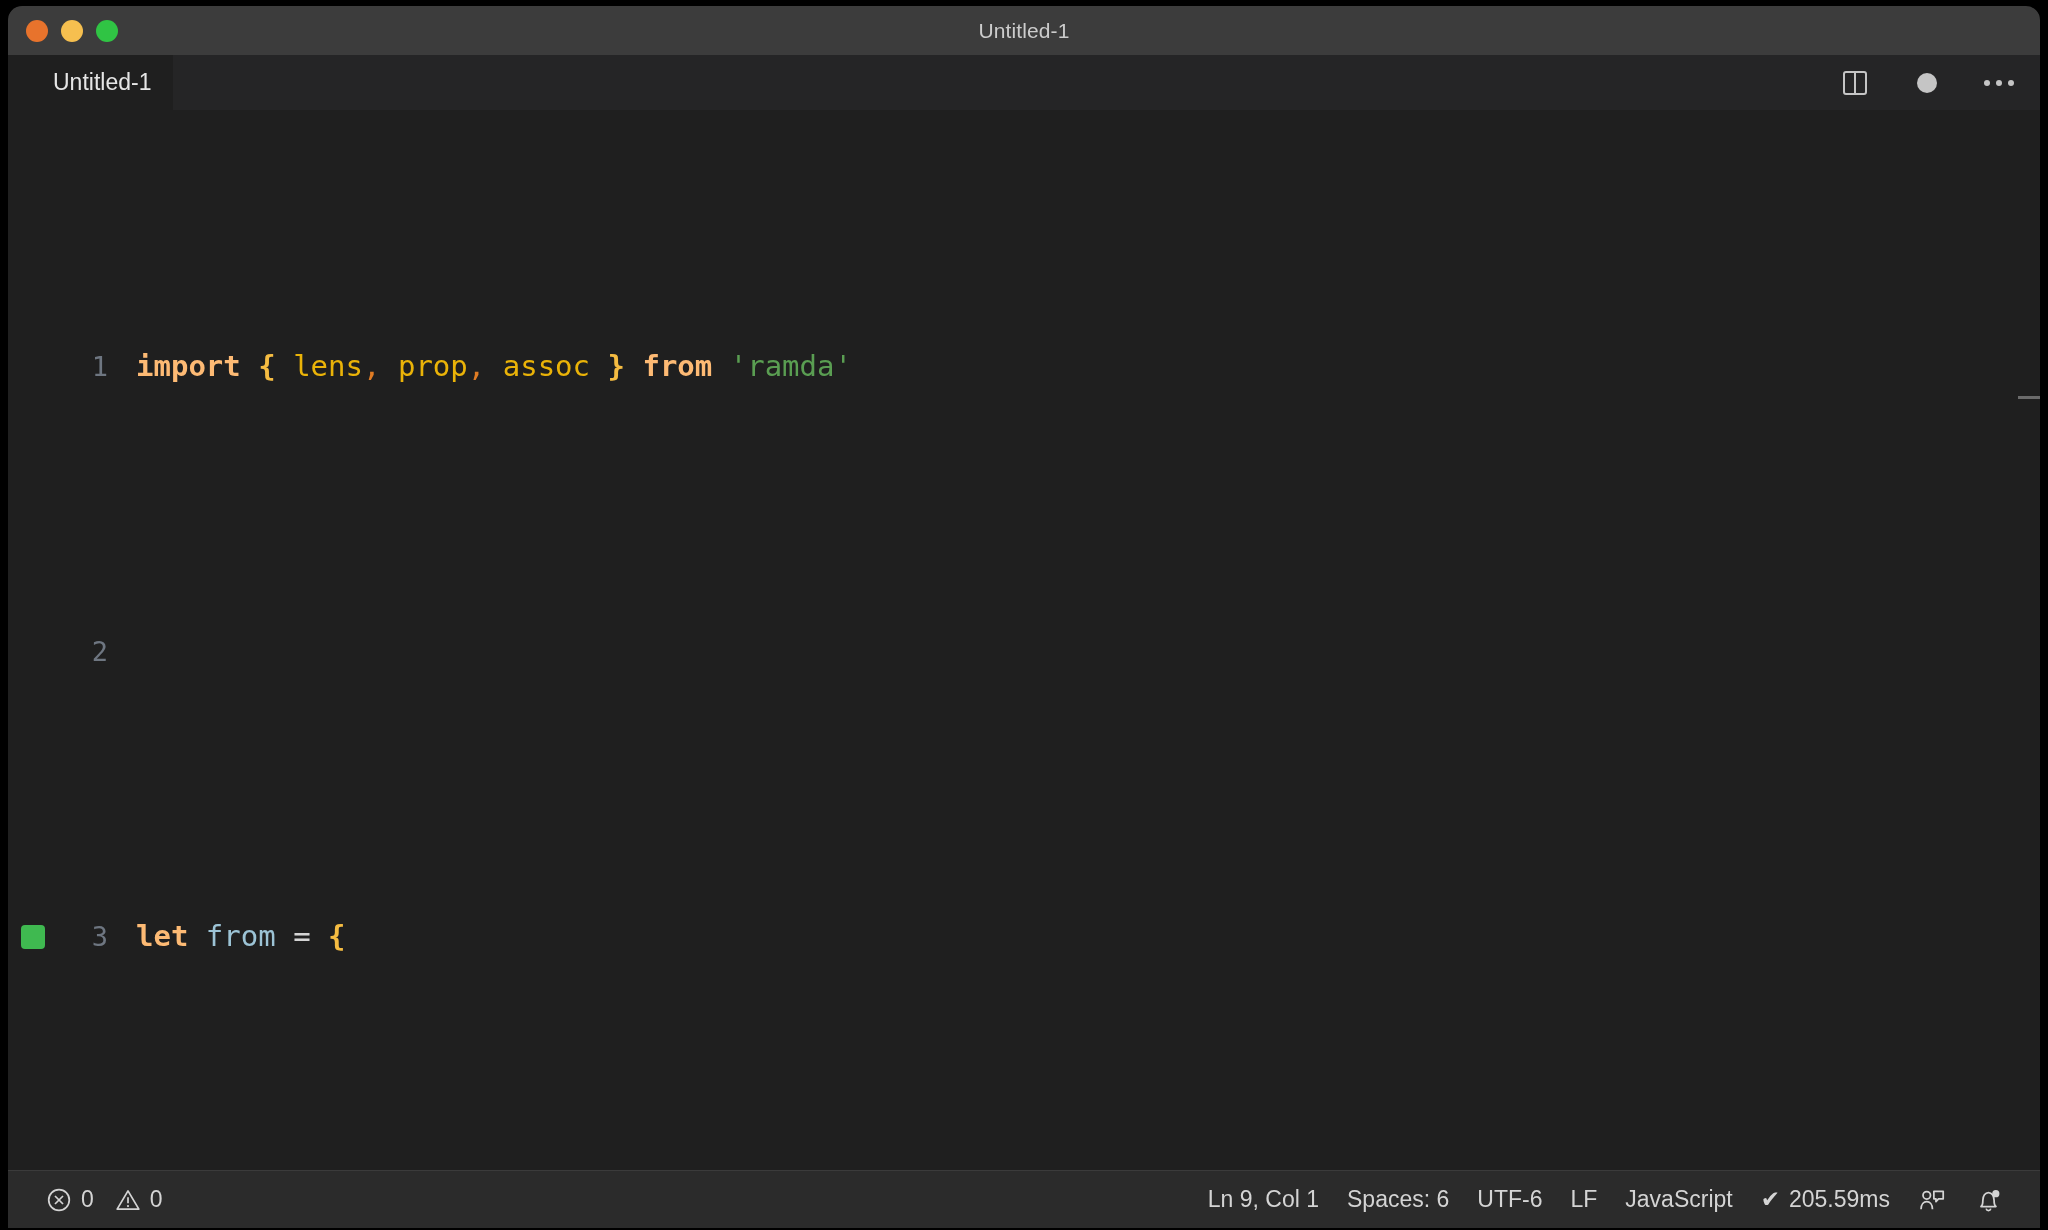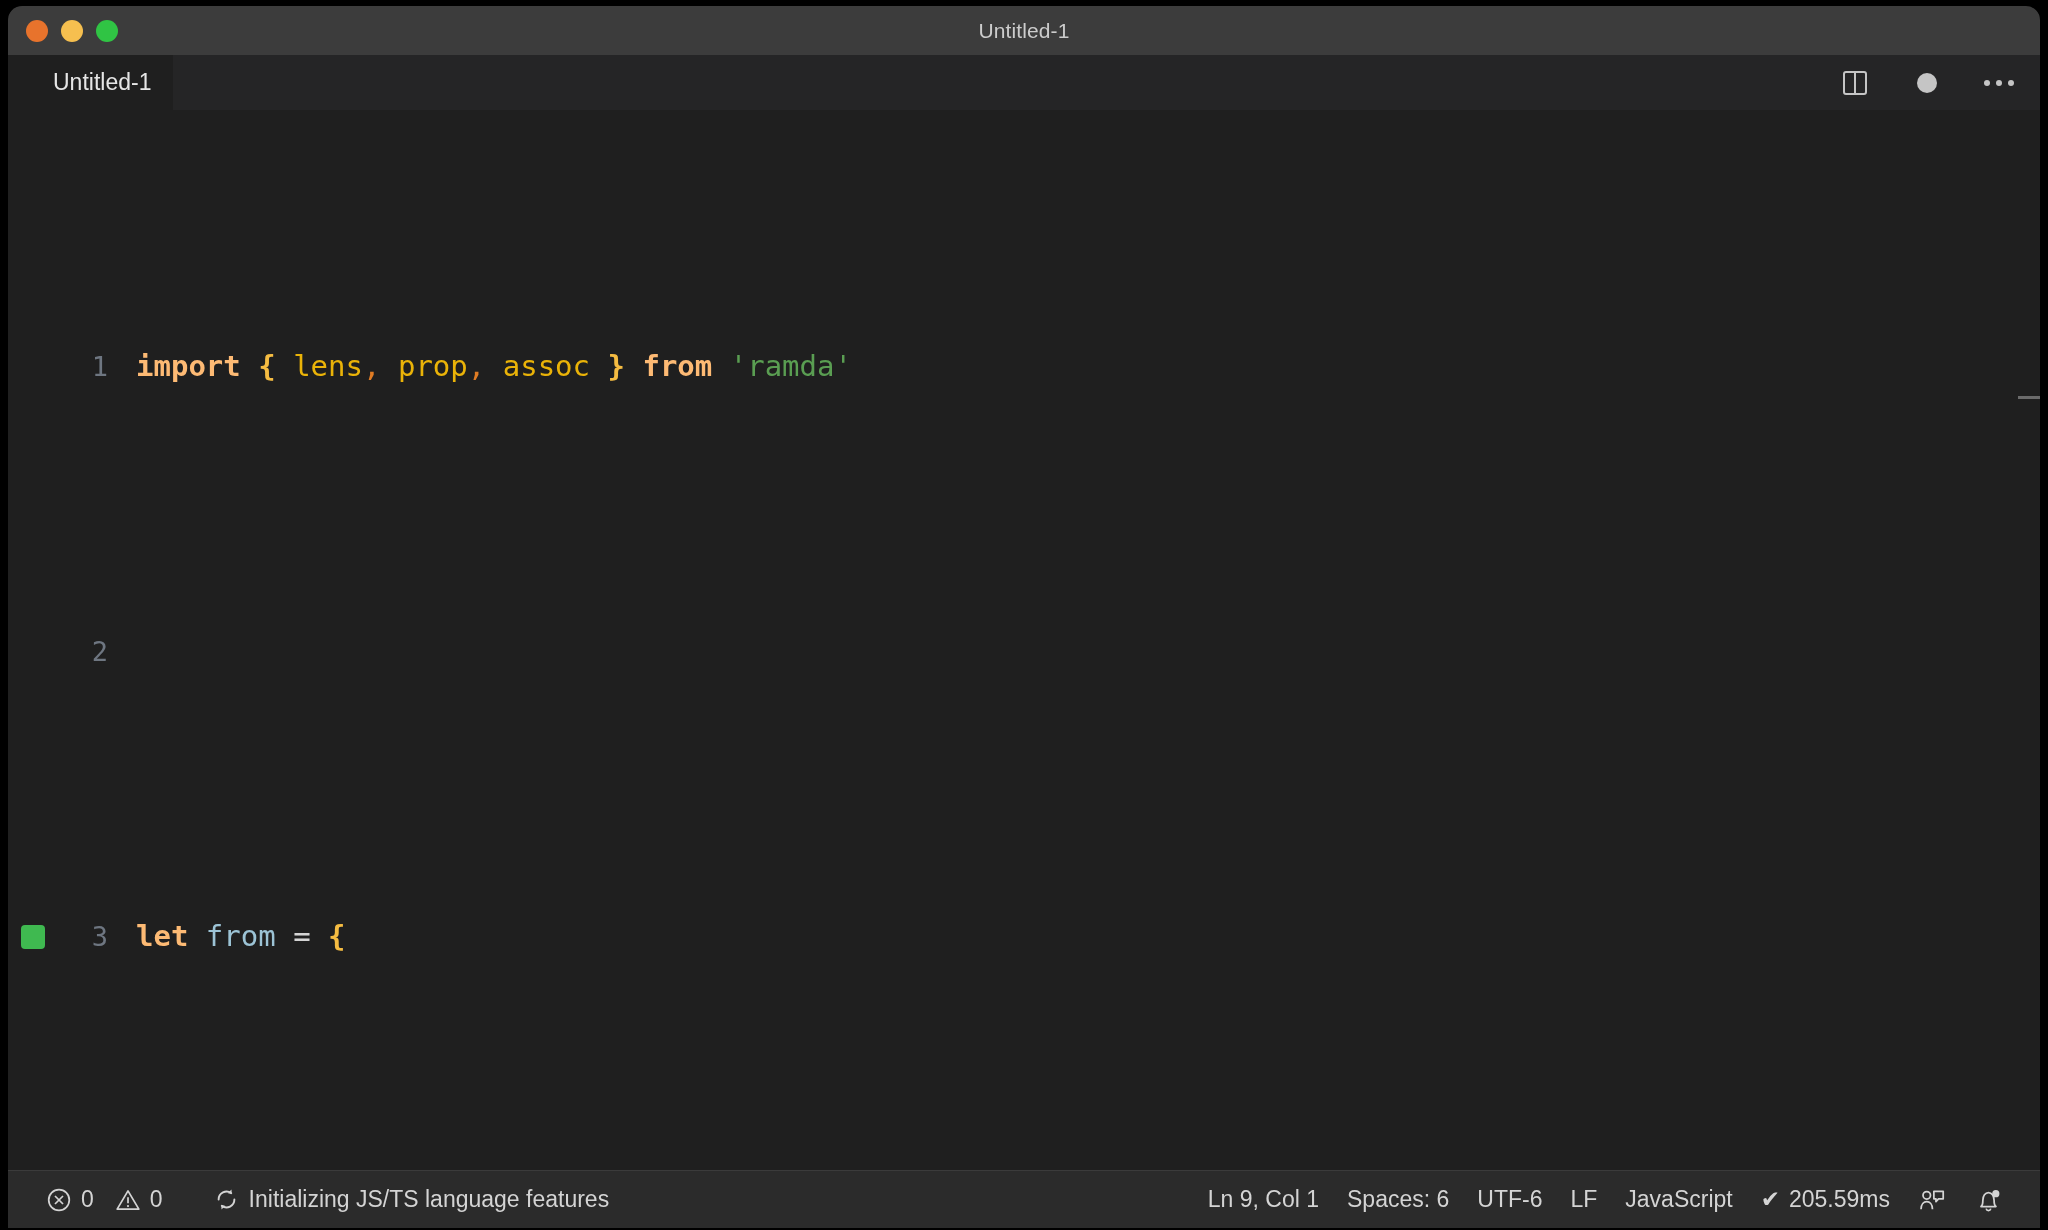--- a/index.html
+++ b/index.html
@@ -263,29 +263,20 @@
         </svg>
         <span>0</span>
         <svg class="sb-ico" style="margin-left:12px" width="26" height="26" viewBox="0 0 24 24">
           <path d="M12 3.6 L22 20.4 L2 20.4 Z" fill="none" stroke="#d4d4d4" stroke-width="1.6" stroke-linejoin="round"></path>
           <path d="M12 9.5 V15" stroke="#d4d4d4" stroke-width="1.6"></path>
           <circle cx="12" cy="17.6" r="1" fill="#d4d4d4"></circle>
         </svg>
         <span>0</span>
       </div>
 
-      <div class="sb-item gap-l">
-        <svg class="sb-ico" width="27" height="27" viewBox="0 0 24 24">
-          <path d="M5 12a7 7 0 0 1 11.2-5.6" fill="none" stroke="#d4d4d4" stroke-width="1.7" stroke-linecap="round"></path>
-          <path d="M19 12a7 7 0 0 1-11.2 5.6" fill="none" stroke="#d4d4d4" stroke-width="1.7" stroke-linecap="round"></path>
-          <path d="M16.4 3.2 L16.7 6.9 L13.2 6.4 Z" fill="#d4d4d4"></path>
-          <path d="M7.6 20.8 L7.3 17.1 L10.8 17.6 Z" fill="#d4d4d4"></path>
-        </svg>
-        <span>Initializing JS/TS language features</span>
-      </div>
 
     </div>
 
     <div class="spacer"></div>
 
     <div class="sb-right">
       <div class="sb-item">
         <span>Ln 9, Col 1</span>
       </div>
       <div class="sb-item">

